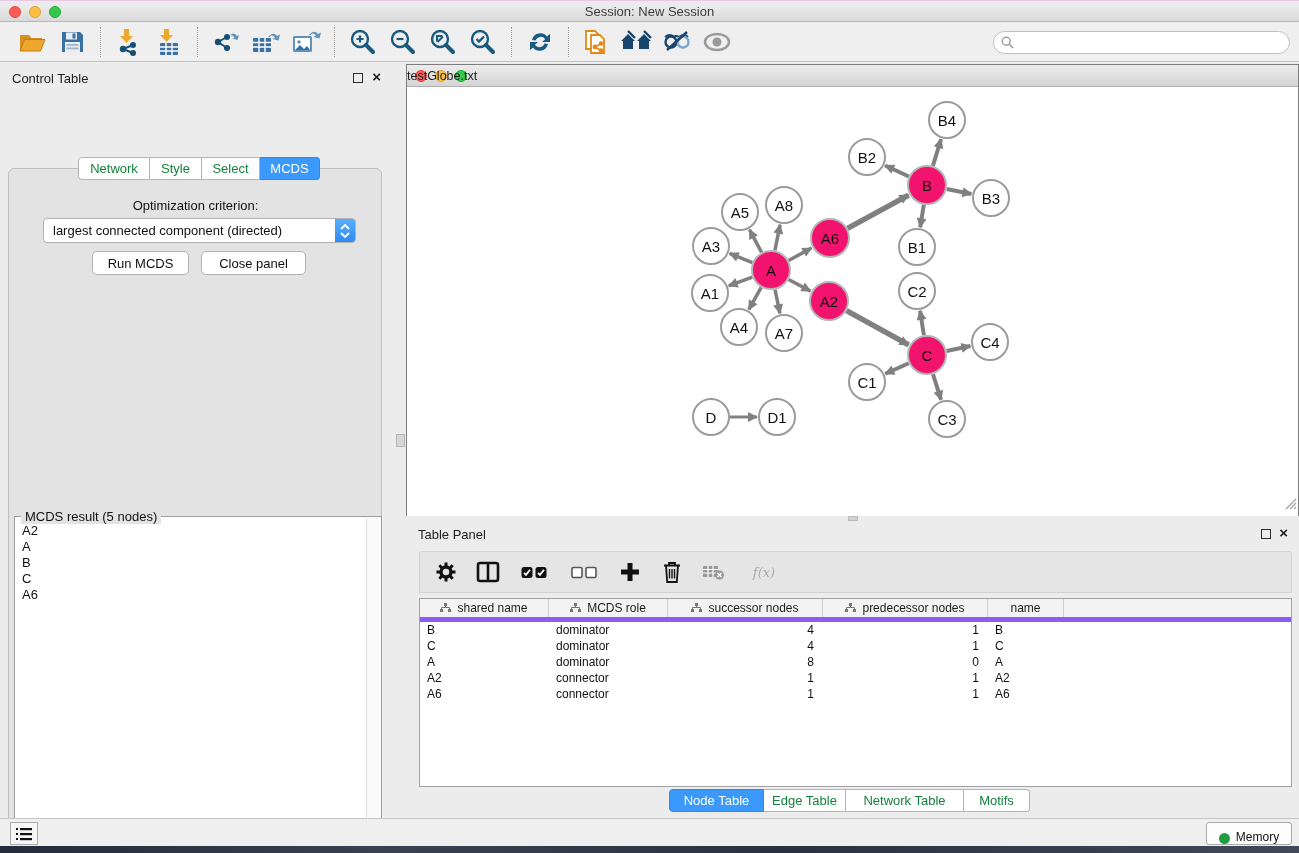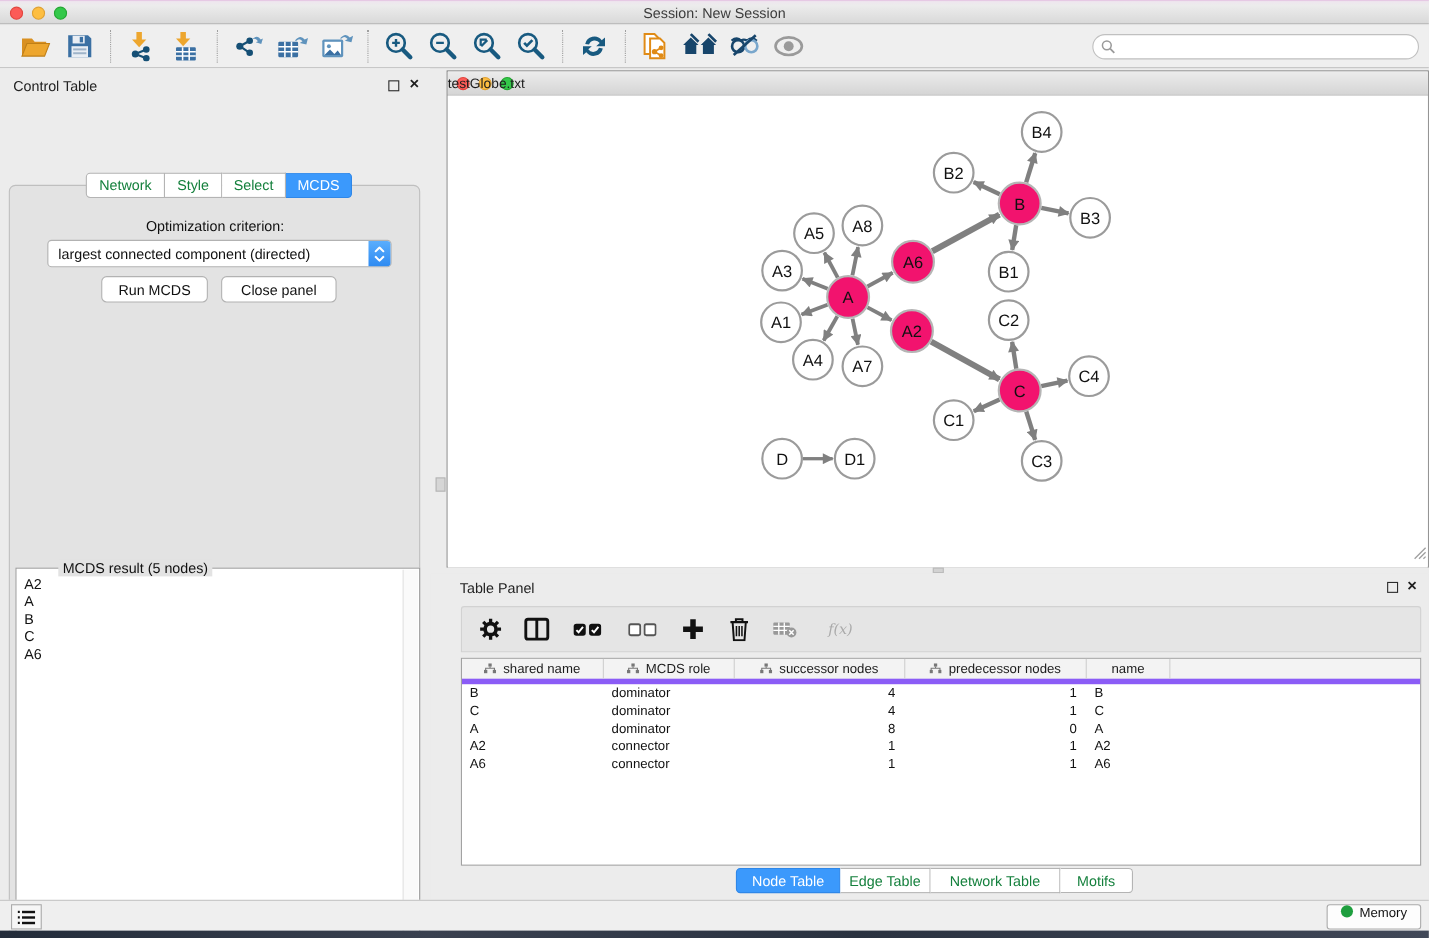--- a/index.html
+++ b/index.html
@@ -49,21 +49,21 @@
     border:1px solid #b2b2b2; border-radius:4px; display:flex; align-items:center; }
   .dropdown-value { font-size:13px; color:#111; padding-left:9px; flex:1; }
   .dropdown-stepper { width:20px; height:23px; margin-right:0px; background:linear-gradient(#5aaefd,#2f8bf2);
     border-radius:0 3px 3px 0; display:flex; flex-direction:column; align-items:center; justify-content:center; gap:2px; }
   .btn { position:absolute; height:24px; background:#fff; border:1px solid #b2b2b2; border-radius:5px;
     font-size:13px; color:#111; display:flex; align-items:center; justify-content:center; cursor:default; }
   .run-btn { left:92px; top:189px; width:97px; }
   .closepanel-btn { left:201px; top:189px; width:105px; }
   .result-box { position:absolute; left:14px; top:454px; width:368px; height:342px;
     border:1px solid #9d9d9d; background:#fff; }
-  .result-title { position:absolute; left:6px; top:-8px; background:#e3e3e3; padding:0 4px; font-size:13px; color:#111;margin-left:32px; }
+  .result-title { position:absolute; left:6px; top:-8px; background:#e3e3e3; padding:0 4px; font-size:13px; color:#111; }
   .result-list { position:absolute; left:2px; top:6px; right:16px; bottom:2px; font-size:13px; color:#111;
     line-height:16px; padding-left:5px; overflow:hidden; }
   .result-scroll { position:absolute; right:1px; top:1px; bottom:1px; width:14px; background:#fafafa; border-left:1px solid #e2e2e2; }
 
   
   .v-divider-handle { position:absolute; left:396px; top:434px; width:9px; height:13px; background:#d6d6d6; border:1px solid #b5b5b5; }
   .h-divider-handle { position:absolute; left:848px; top:516px; width:10px; height:5px; background:#d2d2d2; border:1px solid #bbb; }
 
   
   .net-window { position:absolute; left:406px; top:64px; width:893px; height:452px;
@@ -93,21 +93,21 @@
   .td.left { text-align:left; padding-left:7px; }
   .td.right { text-align:right; padding-right:9px; }
   .tp-tabs { left:278px; top:268px; }
   .tp-tabs .segtab { font-size:13px; }
 
   
   .statusbar { position:absolute; left:0; top:818px; width:1299px; height:28px; background:#efefef; border-top:1px solid #c6c6c6; }
   .list-btn { position:absolute; left:10px; top:3px; width:28px; height:23px; background:#f6f6f6;
     border:1px solid #ababab; display:flex; align-items:center; justify-content:center; }
   .memory-btn { position:absolute; right:7px; top:3px; width:86px; height:23px; background:#fdfdfd;
-    border:1px solid #ababab; border-radius:3px; display:flex; align-items:flex-start; justify-content:center; gap:6px; }
+    border:1px solid #ababab; border-radius:3px; display:flex; align-items:flex-end; justify-content:center; gap:6px; }
   .memory-dot { width:11px; height:11px; border-radius:50%; background:#1e9e3e; }
   .memory-label { font-size:12px; color:#111; }
   .desktop-strip { position:absolute; left:0; top:846px; width:1299px; height:7px;
     background:linear-gradient(90deg,#232c3a,#3a4150 30%,#2a3240 60%,#414858); }
 </style>
 </head>
 <body>
 
 <div id="app">
 

